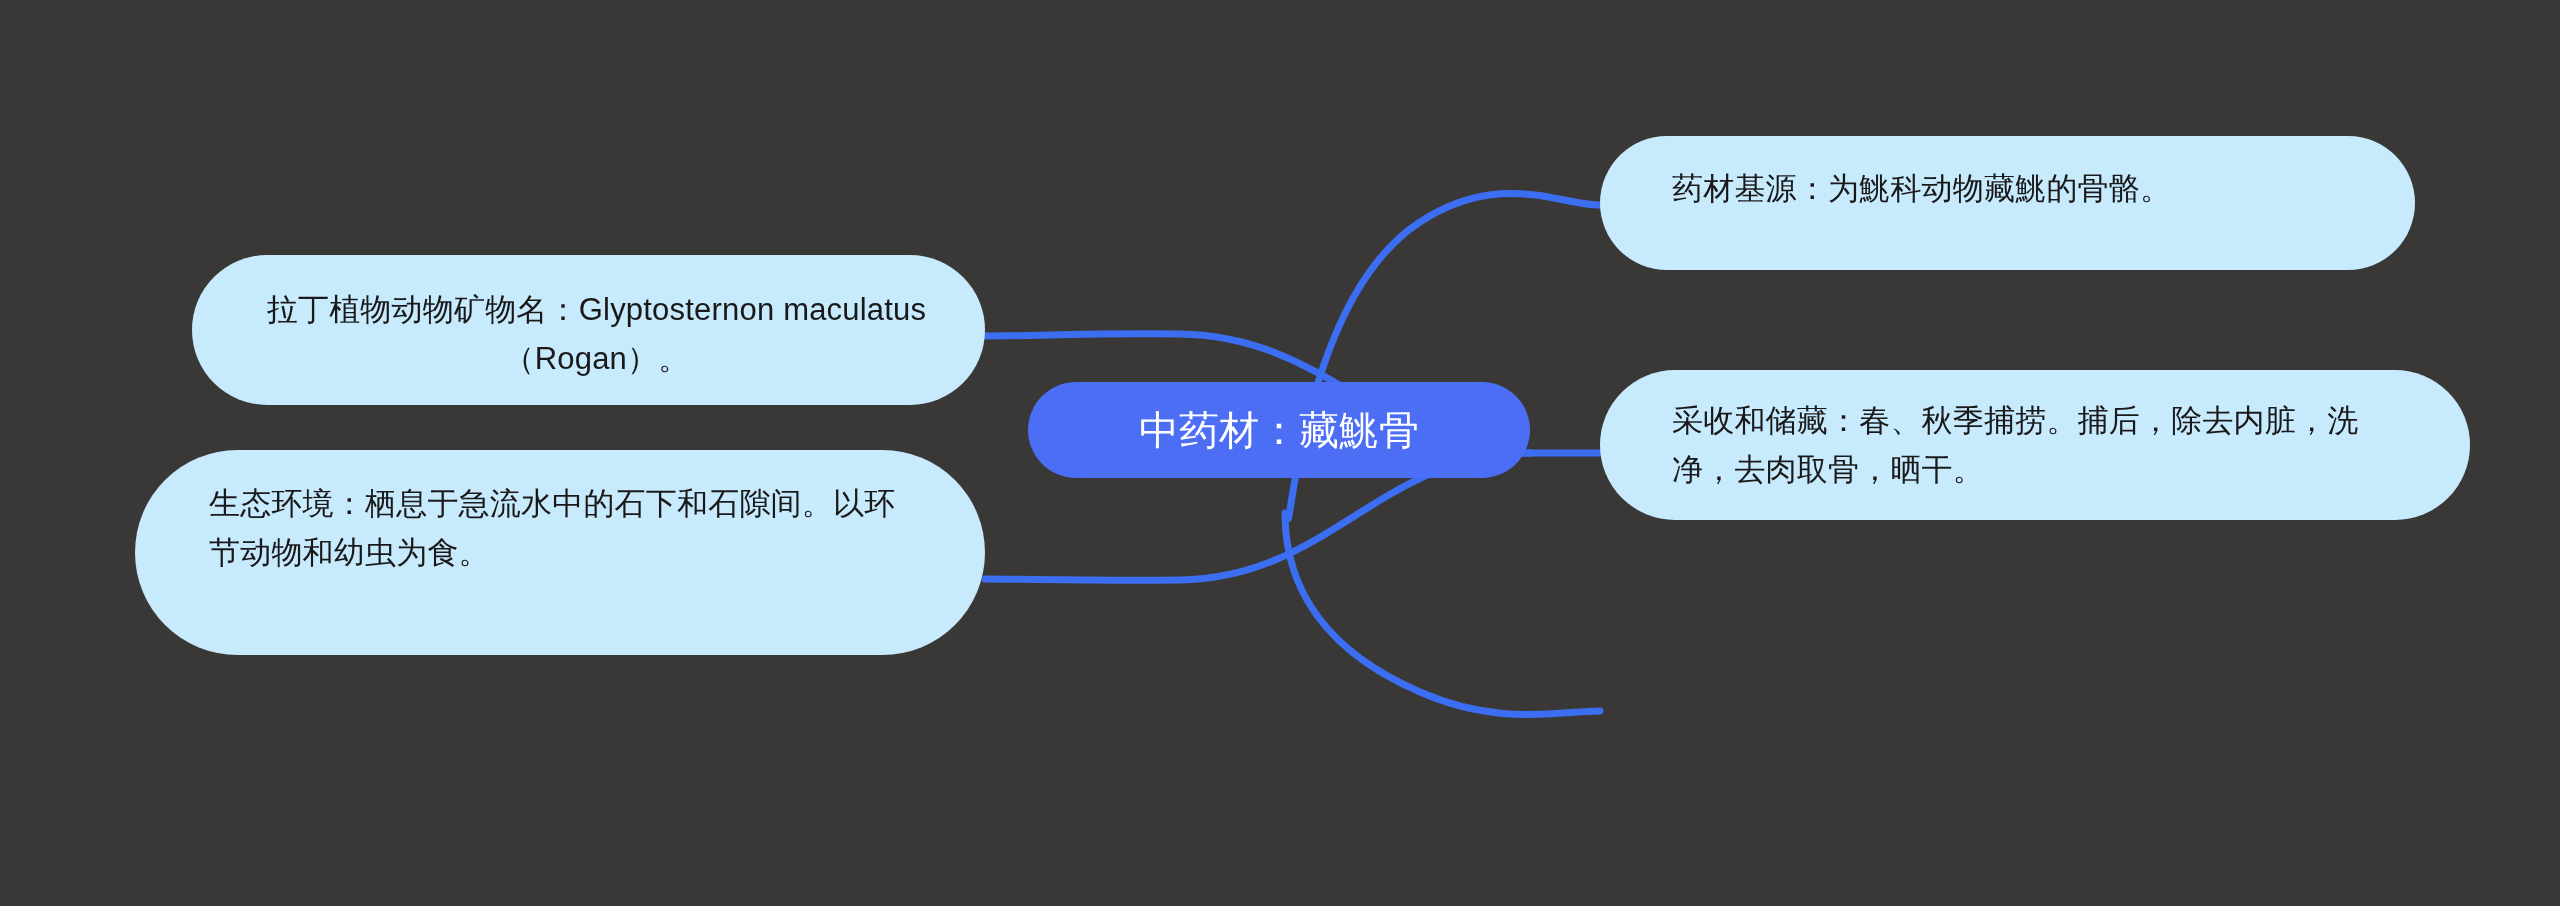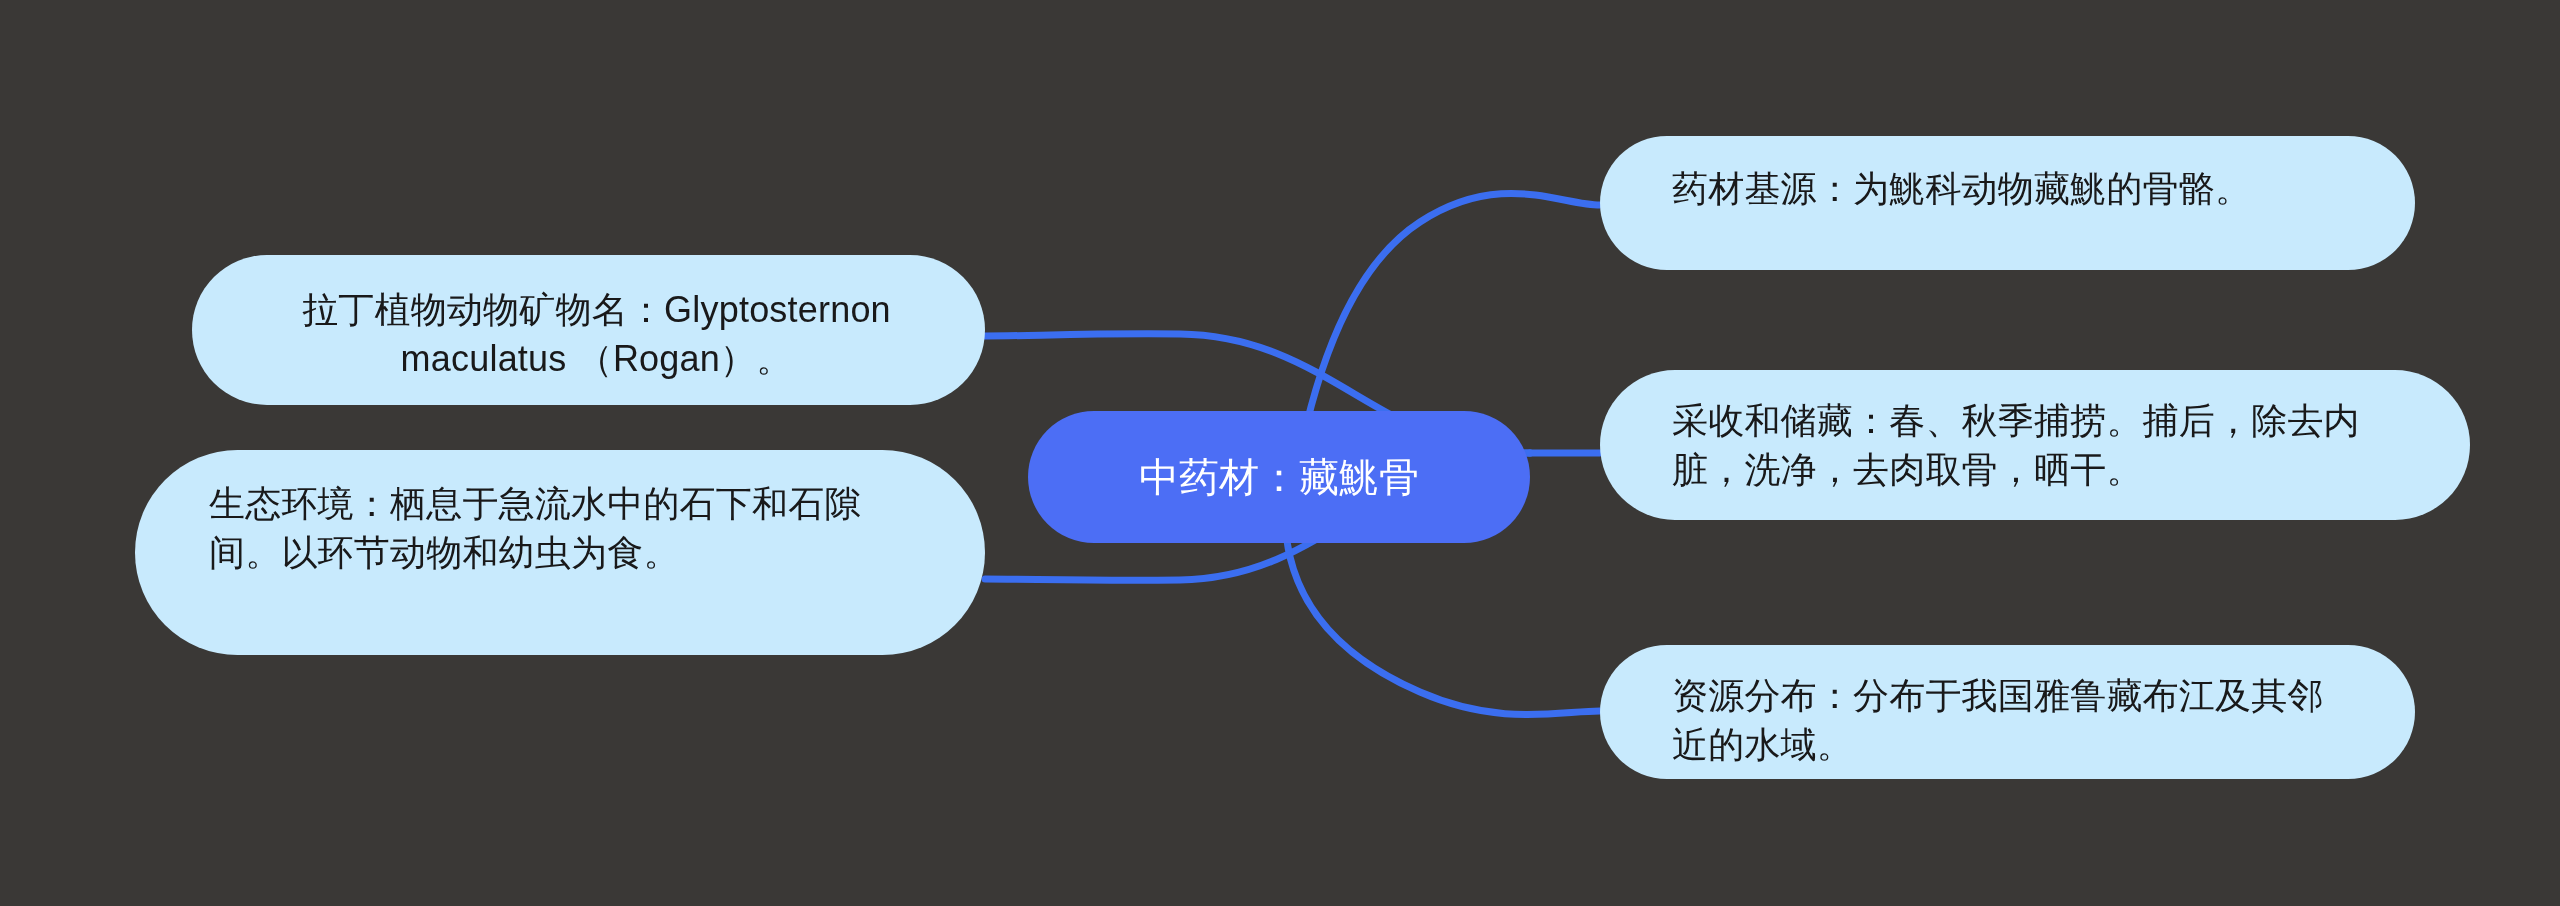--- a/index.html
+++ b/index.html
@@ -41,21 +41,21 @@
     width: 100%;
     white-space: pre-wrap;
     word-break: break-word;
   }
   .leaf {
     background: #c8eafd;
     color: #19191a;
     border-radius: 999px;
   }
   .leaf .node-text {
-    font-size: 36px;
+    font-size: 31px;
     line-height: 49px;
     letter-spacing: 0.2px;
   }
   .root {
     background: #4c6ef5;
     color: #ffffff;
     border-radius: 999px;
     align-items: center;
     justify-content: center;
     z-index: 3;
@@ -73,22 +73,22 @@
     width: 793px; height: 150px;
     padding: 30px 56px 0 72px;
     text-align: center;
   }
   #node-ecology {
     left: 135px;  top: 450px;
     width: 850px; height: 205px;
     padding: 29px 60px 0 74px;
   }
   #node-root {
-    left: 1028px; top: 411px;
-    width: 502px; height: 132px;
+    left: 1028px; top: 382px;
+    width: 502px; height: 96px;
     padding: 16px 24px;
   }
   #node-source {
     left: 1600px; top: 136px;
     width: 815px; height: 134px;
     padding: 28px 56px 0 72px;
   }
   #node-harvest {
     left: 1600px; top: 370px;
     width: 870px; height: 150px;
@@ -128,17 +128,14 @@
   </div>
 
   <div class="node leaf" id="node-source">
     <span class="node-text">药材基源：为鮡科动物藏鮡的骨骼。</span>
   </div>
 
   <div class="node leaf" id="node-harvest">
     <span class="node-text">采收和储藏：春、秋季捕捞。捕后，除去内脏，洗净，去肉取骨，晒干。</span>
   </div>
 
-  <div class="node leaf" id="node-distribution">
-    <span class="node-text">资源分布：分布于我国雅鲁藏布江及其邻近的水域。</span>
-  </div>
 
 </div>
 
 </body></html>

